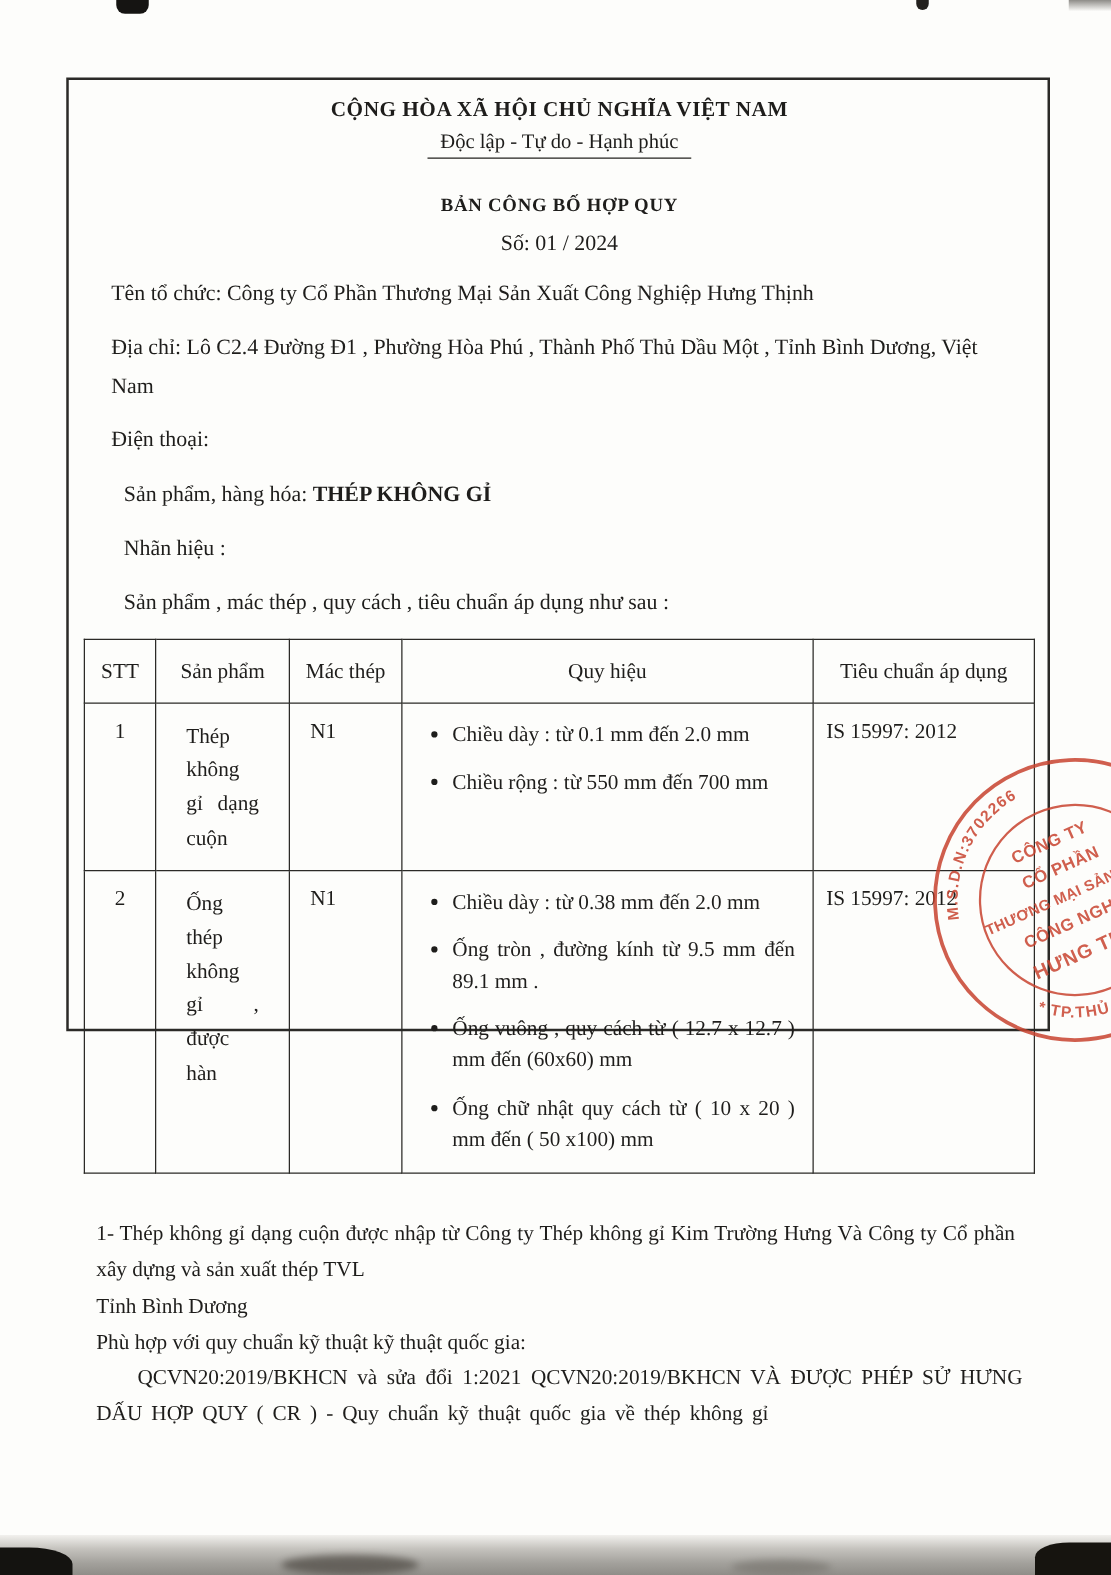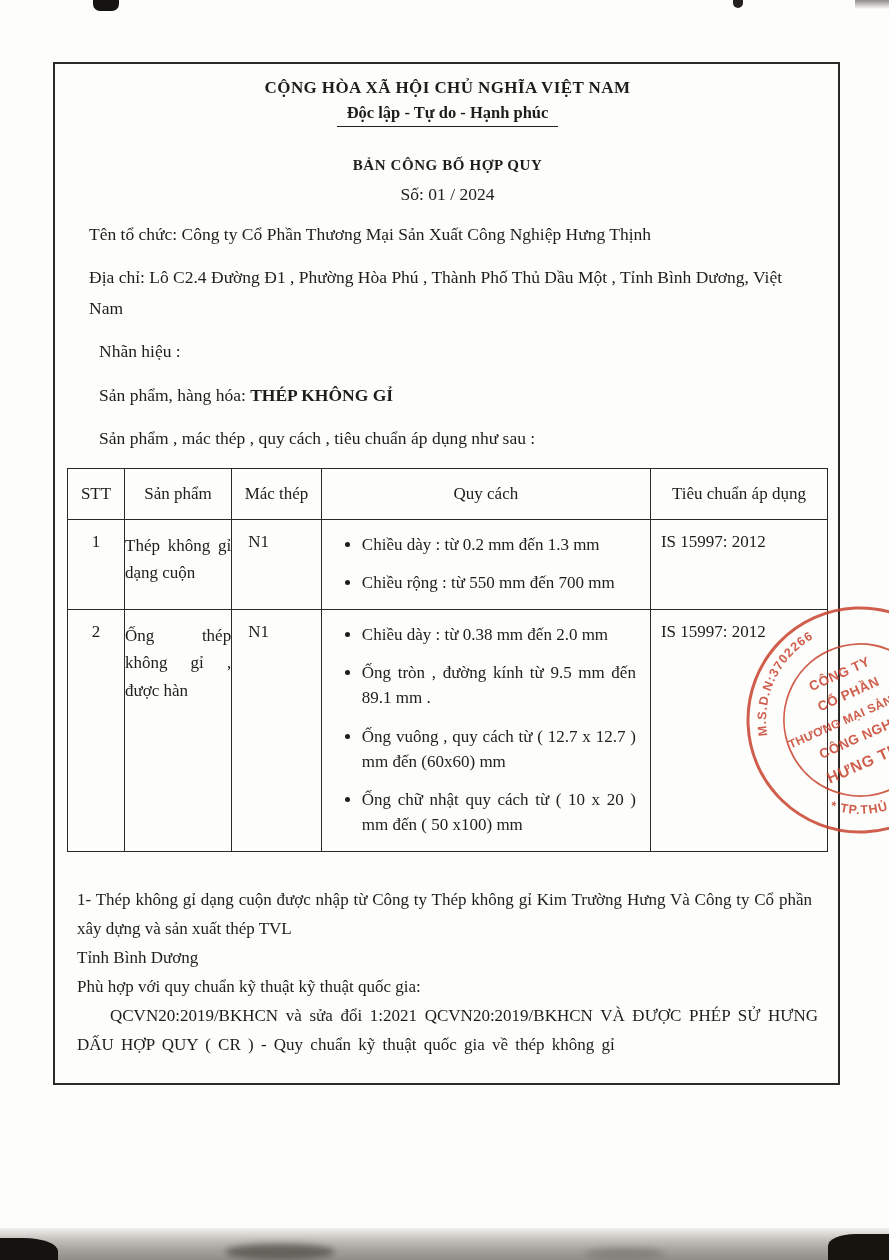--- a/index.html
+++ b/index.html
@@ -4,27 +4,27 @@
 <style>
   html,body{margin:0;padding:0;}
   body{
     width:889px;height:1260px;position:relative;overflow:hidden;
     background:#fdfdfb;
     font-family:"Liberation Serif", serif;
     color:#1e1d1b;
   }
   
   .doc-border{
-    position:absolute;left:53px;top:62px;width:787px;height:1023px;
+    position:absolute;left:53px;top:62px;width:787px;height:763px;
     border:2px solid #2b2a27;box-sizing:border-box;
     padding:12px 20px 0 22px;
   }
   
   .nat-header{text-align:center;font-weight:bold;font-size:17px;letter-spacing:.4px;margin:2px 0 0;}
-  .motto{text-align:center;font-weight:bold;font-size:16.5px;margin:5px 0 0;}
+  .motto{text-align:center;font-weight:normal;font-size:16.5px;margin:5px 0 0;}
   .motto span{display:inline-block;border-bottom:1.8px solid #23221f;padding:0 10px 3px;}
   .doc-title{text-align:center;font-weight:bold;font-size:15px;letter-spacing:.6px;margin:30px 0 0;}
   .doc-number{text-align:center;font-size:17.5px;margin:10px 0 0;}
   
   .intro{margin-top:14px;}
   .intro p{margin:12px;font-size:17.5px;line-height:1.78;}
   .indent-sm{padding-left:10px;}
   .bold{font-weight:bold;}
   
   table.spec-table{
@@ -35,21 +35,21 @@
   .spec-table th,.spec-table td{border:1.8px solid #2b2a27;box-sizing:border-box;}
   .spec-table th{font-weight:normal;text-align:center;padding:9px 10px;height:40px;}
   .spec-table th.center{text-align:center;padding:15px 2px;}
   .spec-table td{vertical-align:top;padding:12px 10px;}
   .col-stt{width:7.5%;}
   .col-product{width:14.1%;}
   .col-grade{width:11.8%;}
   .col-spec{width:43.3%;}
   .col-std{width:23.3%;}
   td.cell-stt{text-align:center;}
-  td.cell-product{text-align:justify;line-height:1.6;padding:12px 0;font-family:Liberation Serif, serif;}
+  td.cell-product{text-align:justify;line-height:1.6;padding:12px 24px;font-family:Liberation Serif, serif;}
   td.cell-grade{padding-left:16px;}
   ul.specs{margin:0;padding:0 4px 0 30px;list-style:disc outside;}
   ul.specs li{margin:0 0 13px;line-height:1.48;text-align:justify;}
   ul.specs li:last-child{margin-bottom:2px;}
   
   .notes{margin-top:34px;font-size:17px;}
   .notes p{margin:0;line-height:1.7;}
   .note-1{margin-left:18px;text-align:justify;padding-right:6px;}
   .note-2{margin-left:45px;text-indent:-27px;text-align:justify;padding-right:4px;margin-top:4px;}
   .province{margin-left:2px;margin-top:6px;}
@@ -85,48 +85,49 @@
   <p class="motto">
     <span>Độc lập - Tự do - Hạnh phúc</span>
   </p>
 
   <p class="doc-title">BẢN CÔNG BỐ HỢP QUY</p>
   <p class="doc-number">Số: 01 / 2024</p>
 
   <div class="intro">
     <p>Tên tổ chức: Công ty Cổ Phần Thương Mại Sản Xuất Công Nghiệp Hưng Thịnh</p>
     <p>Địa chỉ: Lô C2.4 Đường Đ1 , Phường Hòa Phú , Thành Phố Thủ Dầu Một , Tỉnh Bình Dương, Việt Nam</p>
+    <p>Điện thoại:</p>
+    <p class="indent-sm"><span>Sản phẩm, hàng hóa: </span><span class="bold">THÉP KHÔNG GỈ</span></p>
     <p class="indent-sm">Nhãn hiệu :</p>
-    <p class="indent-sm"><span>Sản phẩm, hàng hóa: </span><span class="bold">THÉP KHÔNG GỈ</span></p>
     <p class="indent-sm">Sản phẩm , mác thép , quy cách , tiêu chuẩn áp dụng như sau :</p>
   </div>
 
   <table class="spec-table">
     <colgroup>
       <col class="col-stt">
         <col class="col-product">
         <col class="col-grade">
         <col class="col-spec">
         <col class="col-std">
     </colgroup>
     <tbody>
         <tr>
       <th class="center">STT</th>
       <th>Sản phẩm</th>
       <th>Mác thép</th>
-      <th>Quy cách</th>
+      <th>Quy hiệu</th>
       <th>Tiêu chuẩn áp dụng</th>
     </tr>
     <tr>
       <td class="cell-stt">1</td>
       <td class="cell-product">Thép không gỉ dạng cuộn</td>
       <td class="cell-grade">N1</td>
       <td>
         <ul class="specs">
-          <li>Chiều dày : từ 0.2 mm đến 1.3 mm</li>
+          <li>Chiều dày : từ 0.1 mm đến 2.0 mm</li>
           <li>Chiều rộng : từ 550 mm đến 700 mm</li>
         </ul>
       </td>
       <td>IS 15997: 2012</td>
     </tr>
     <tr>
       <td class="cell-stt">2</td>
       <td class="cell-product">Ống thép không gỉ , được hàn</td>
       <td class="cell-grade">N1</td>
       <td>

